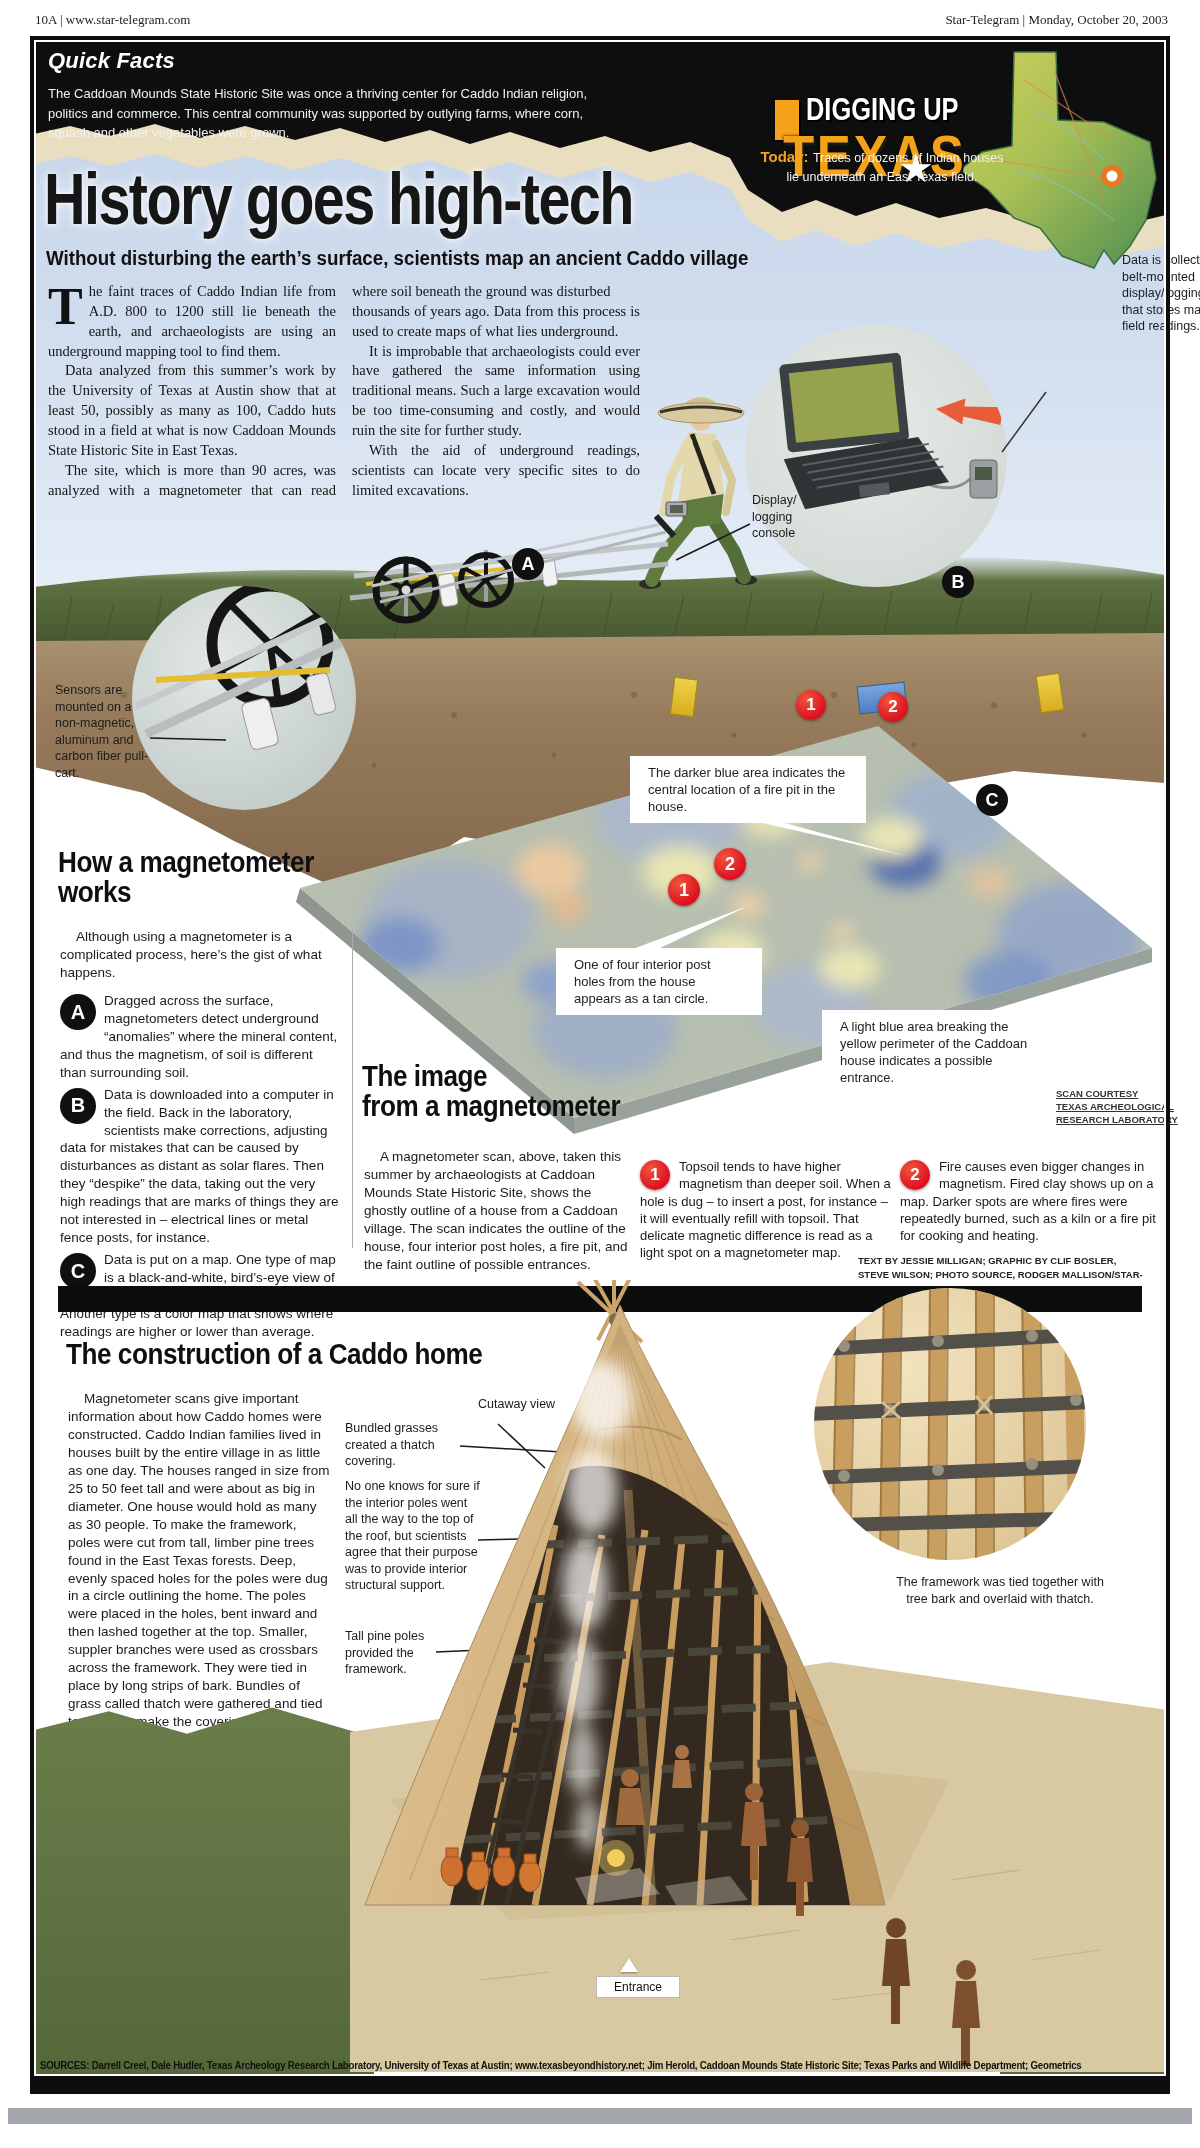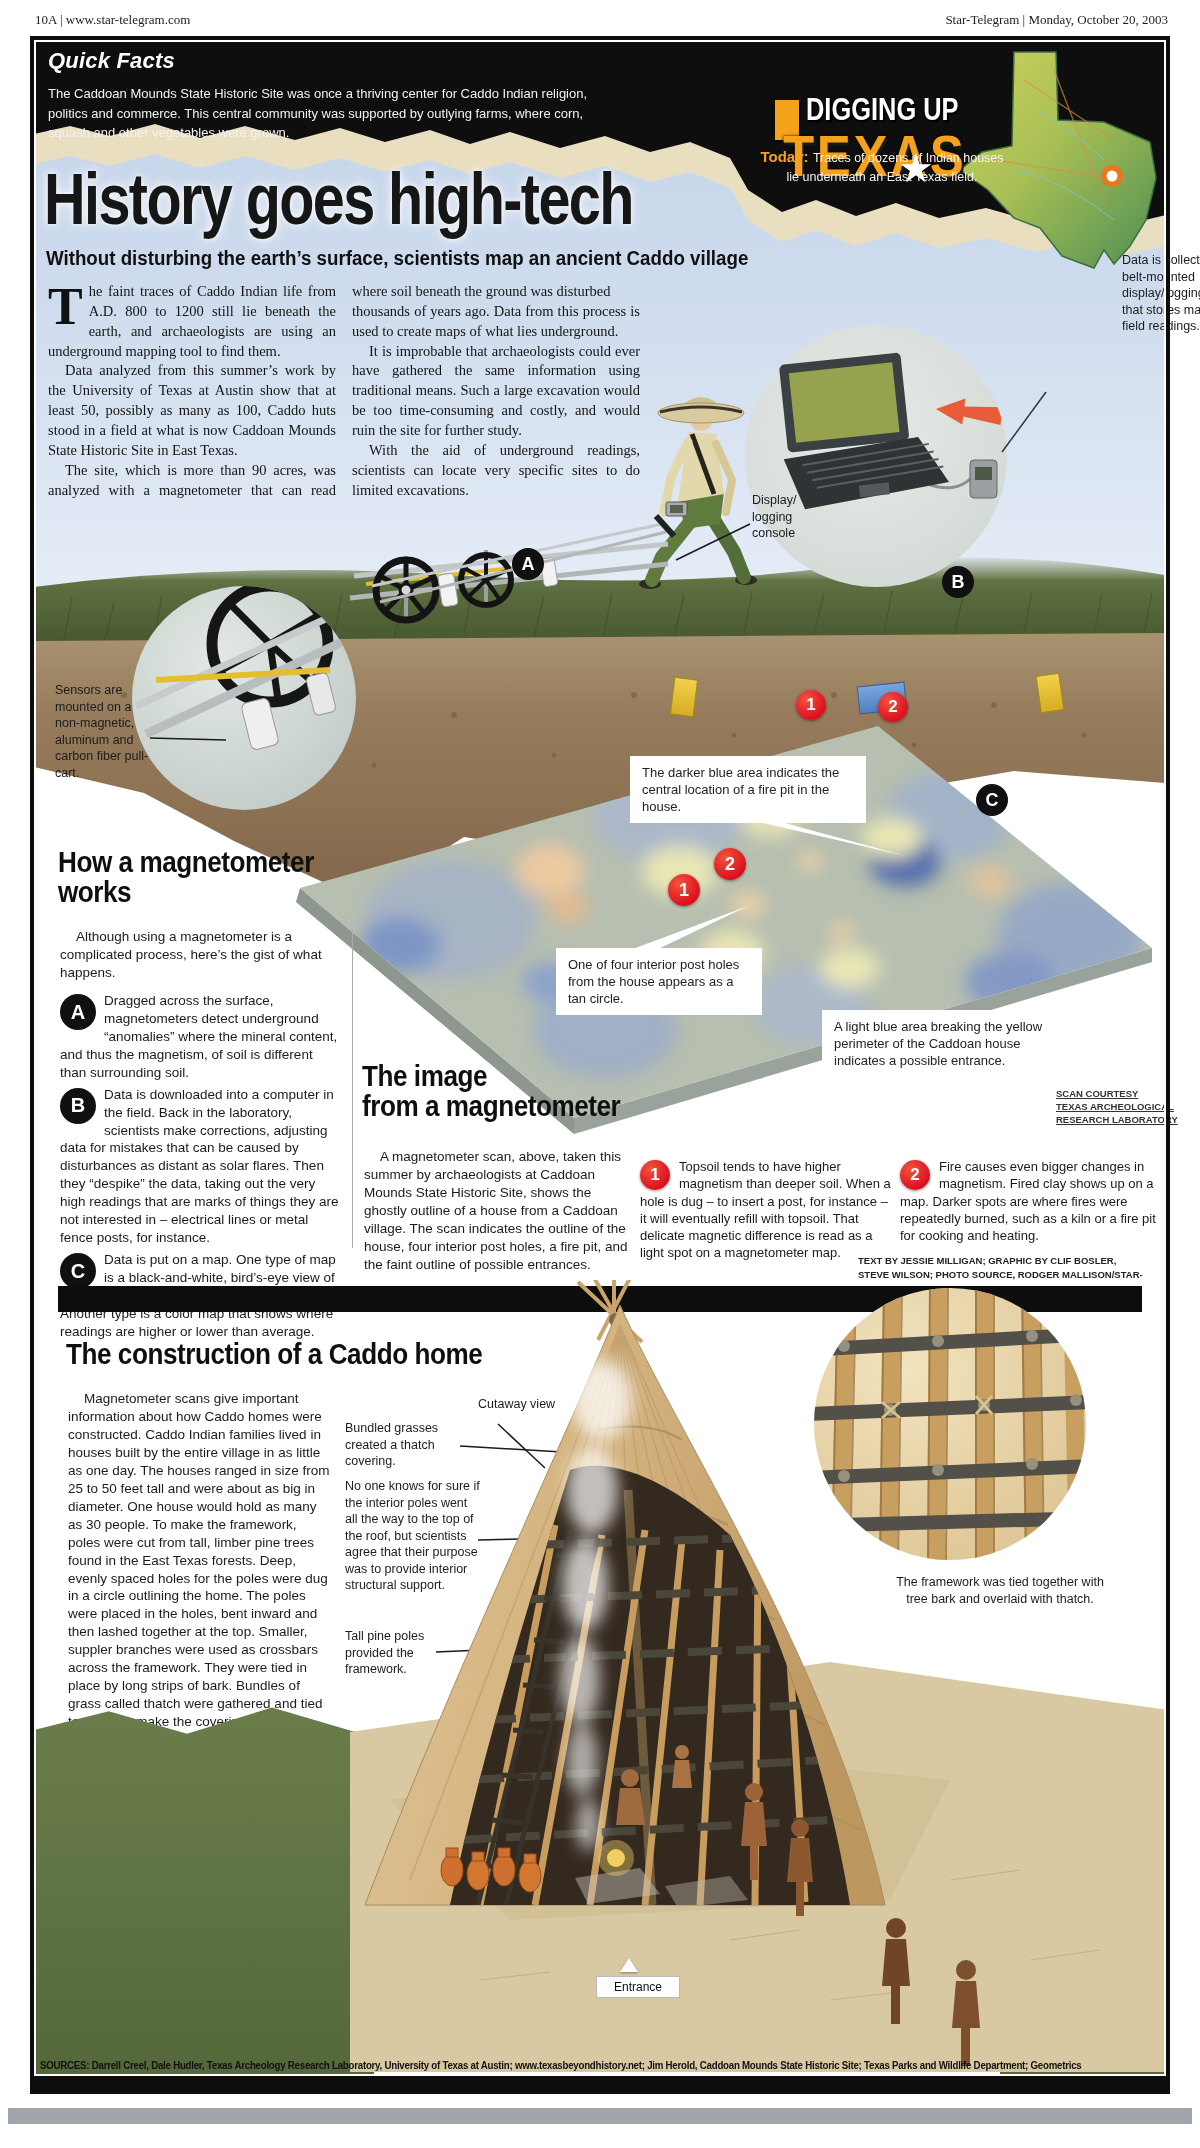--- a/index.html
+++ b/index.html
@@ -15,21 +15,21 @@
   .headline{font-weight:bold;font-size:72px;color:#161616;letter-spacing:-2px;
             transform:scaleX(.8);transform-origin:left top;white-space:nowrap;
             text-shadow:0 0 12px rgba(255,255,255,.95),0 0 4px rgba(255,255,255,.8);}
   .subhead{font-weight:bold;font-size:19.5px;color:#111;transform:scaleX(.96);transform-origin:left top;white-space:nowrap;}
   .bodycols{width:592px;column-count:2;column-gap:16px;text-align:justify;
             font:14.5px/1.37 "Liberation Serif",serif;color:#141414;}
   .bodycols p{margin:0;text-indent:17px;}
   .bodycols p.first{text-indent:0;}
   .dropcap{float:left;font:bold 52px/0.82 "Liberation Serif",serif;padding:4px 6px 0 0;color:#111;}
   .lbl{font:12.5px/1.32 "Liberation Sans",sans-serif;color:#1c1c1c;}
-  .callout{background:#fff;color:#232323;font:13px/1.32 "Liberation Sans",sans-serif;padding:8px 12px;box-sizing:border-box;}
+  .callout{background:#fff;color:#232323;font:13px/1.32 "Liberation Sans",sans-serif;padding:8px 18px;box-sizing:border-box;}
   .badge{border-radius:50%;background:#101010;color:#fff;font-weight:bold;text-align:center;
          display:flex;align-items:center;justify-content:center;}
   .rbadge{border-radius:50%;background:radial-gradient(circle at 35% 30%,#f1543c,#dd1020 70%);color:#fff;font-weight:bold;
           display:flex;align-items:center;justify-content:center;box-shadow:0 1px 3px rgba(0,0,0,.45);}
   .h2{font-weight:bold;font-size:29px;line-height:1.02;color:#0f0f0f;letter-spacing:-0.5px;
       transform:scaleX(.9);transform-origin:left top;white-space:nowrap;}
   .secbody{font:13.5px/1.33 "Liberation Sans",sans-serif;color:#1b1b1b;}
   .step{margin-bottom:4px;}
   .stepbadge{float:left;width:36px;height:36px;font-size:20px;margin:2px 8px 2px 0;}
   .itembadge{float:left;width:30px;height:30px;font-size:17px;margin:2px 9px 2px 0;font-family:"Liberation Sans",sans-serif;}

